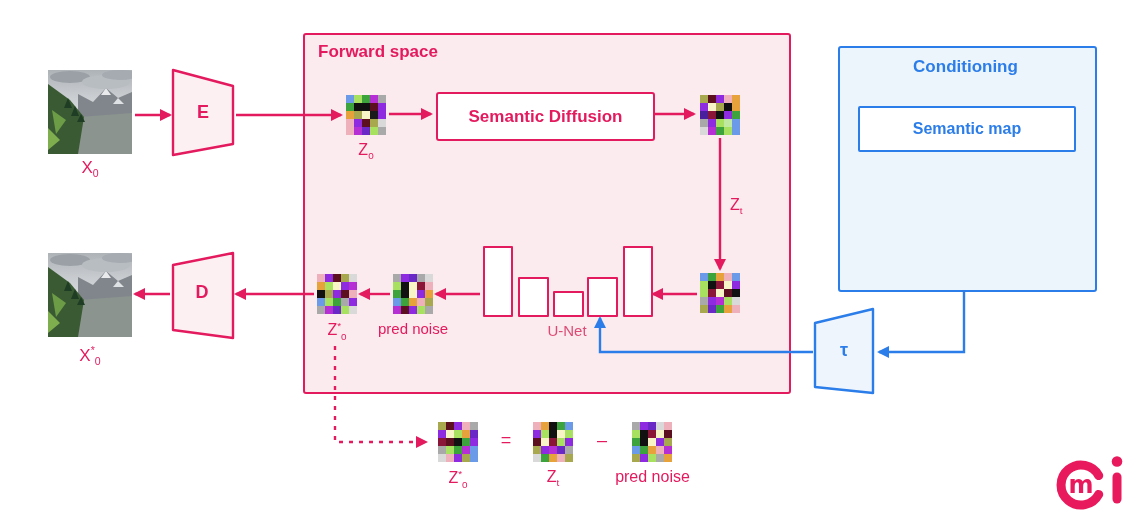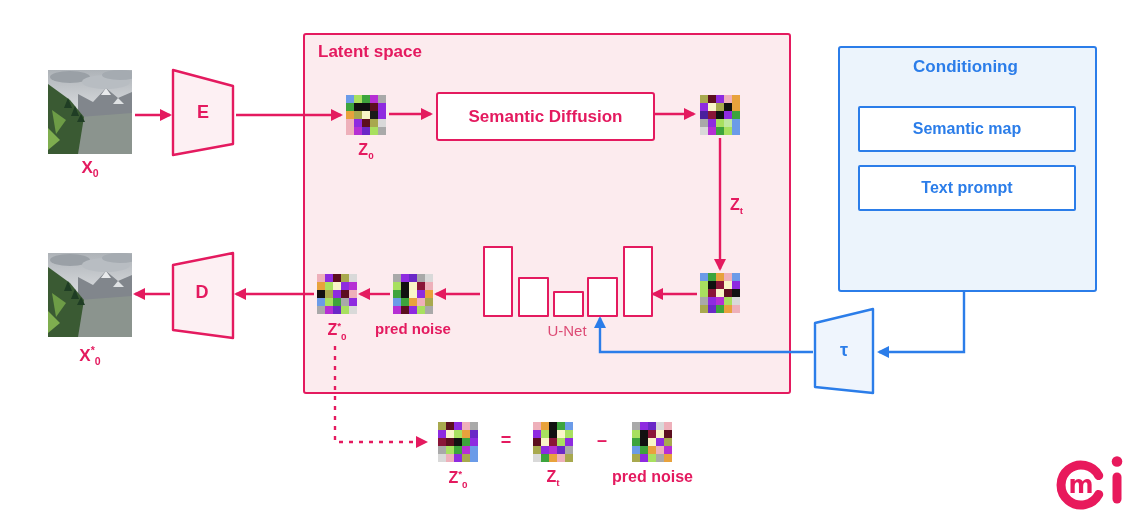--- a/index.html
+++ b/index.html
@@ -12,21 +12,21 @@
             border:2.5px solid #2b7de9;border-radius:3px;z-index:1;}
   .cond-item{left:858px;width:214px;height:42px;background:#ffffff;border:2px solid #2b7de9;
              border-radius:2px;display:flex;align-items:center;justify-content:center;
              color:#2b7de9;font-size:16px;font-weight:600;z-index:3;}
   .fd-box{left:436px;top:92px;width:215px;height:45px;background:#ffffff;border:2.5px solid #e41a5f;
           border-radius:3px;display:flex;align-items:center;justify-content:center;
           color:#e41a5f;font-size:17px;font-weight:600;z-index:3;}
   .bar{background:#ffffff;border:2.4px solid #e41a5f;border-radius:1px;z-index:3;}
   .ngrid{width:40px;height:40px;display:grid;grid-template-columns:repeat(5,1fr);
          grid-template-rows:repeat(5,1fr);z-index:3;}
-  .lbl{color:#e41a5f;font-weight:700;z-index:4;}
+  .lbl{color:#e41a5f;font-weight:400;z-index:4;}
   .lbl-blue{color:#2b7de9;font-weight:600;z-index:4;}
   .ctr{text-align:center;}
   sub{font-size:0.62em;} sup{font-size:0.62em;}
   svg.overlay{position:absolute;left:0;top:0;z-index:2;}
   .photo{z-index:3;}
 </style>
 </head>
 <body>
 
 <div class="canvas">
@@ -97,21 +97,21 @@
   <svg class="abs photo" style="left:48px;top:253px" width="84" height="84">
       <use href="#landscape"></use>
     </svg>
 
   <div class="abs lbl ctr" style="left:48px;top:158px;width:84px;font-size:17px"><span>X</span><sub>0</sub></div>
   <div class="abs lbl ctr" style="left:48px;top:344px;width:84px;font-size:17px"><span>X</span><sup>*</sup><sub>0</sub></div>
   <div class="abs lbl ctr" style="left:183px;top:102px;width:40px;font-size:18px;font-weight:600">E</div>
   <div class="abs lbl ctr" style="left:182px;top:282px;width:40px;font-size:18px;font-weight:600">D</div>
   <div class="abs lbl-blue ctr" style="left:824px;top:340px;width:40px;font-size:18px">τ</div>
 
-  <div class="abs lbl" style="left:318px;top:42px;font-size:17px;font-weight:600">Latent space</div>
+  <div class="abs lbl" style="left:318px;top:42px;font-size:17px;font-weight:600">Forward space</div>
   <div class="abs fd-box">
       <span>Semantic Diffusion</span>
     </div>
 
   <div class="abs ngrid" style="left:346px;top:95px">
       <div style="background: rgb(107, 155, 232);"></div>
       <div style="background: rgb(168, 224, 95);"></div>
       <div style="background: rgb(61, 164, 61);"></div>
       <div style="background: rgb(182, 47, 212);"></div>
       <div style="background: rgb(169, 169, 169);"></div>
@@ -254,23 +254,20 @@
   <div class="abs bar" style="left:518px;top:277px;width:27px;height:36px"></div>
   <div class="abs bar" style="left:553px;top:291px;width:27px;height:22px"></div>
   <div class="abs bar" style="left:587px;top:277px;width:27px;height:36px"></div>
   <div class="abs bar" style="left:623px;top:246px;width:26px;height:67px"></div>
   <div class="abs ctr" style="left:535px;top:322px;width:64px;font-size:15px;font-weight:500;color:#dd4b75;z-index:4">U-Net</div>
 
   <div class="abs lbl-blue ctr" style="left:838px;top:57px;width:255px;font-size:17px">Conditioning</div>
   <div class="abs cond-item" style="top:106px">
       <span>Semantic map</span>
     </div>
-  <div class="abs cond-item" style="top:165px">
-      <span>Text prompt</span>
-    </div>
 
   <div class="abs ngrid" style="left:438px;top:422px">
       <div style="background: rgb(168, 169, 78);"></div>
       <div style="background: rgb(92, 15, 31);"></div>
       <div style="background: rgb(142, 43, 224);"></div>
       <div style="background: rgb(238, 176, 186);"></div>
       <div style="background: rgb(169, 169, 169);"></div>
       <div style="background: rgb(142, 43, 224);"></div>
       <div style="background: rgb(249, 244, 200);"></div>
       <div style="background: rgb(168, 224, 95);"></div>

